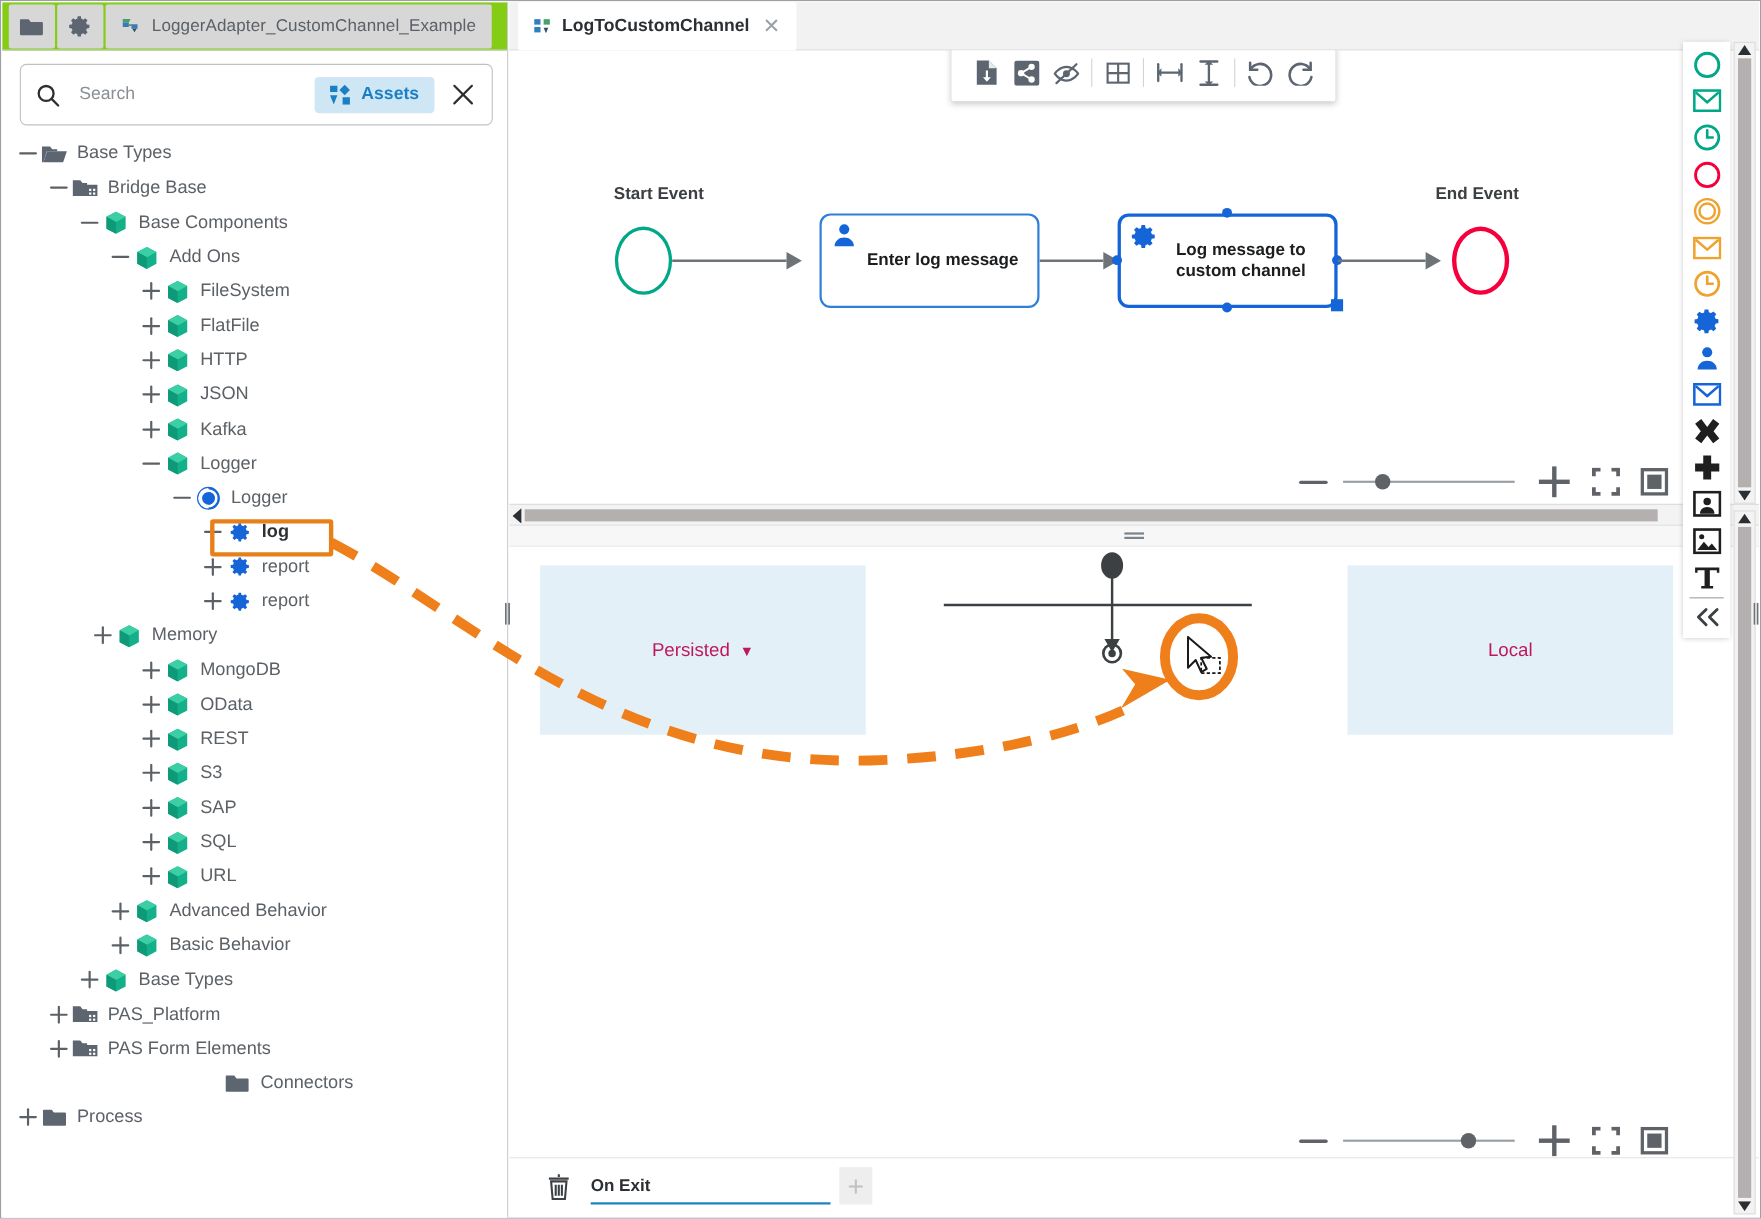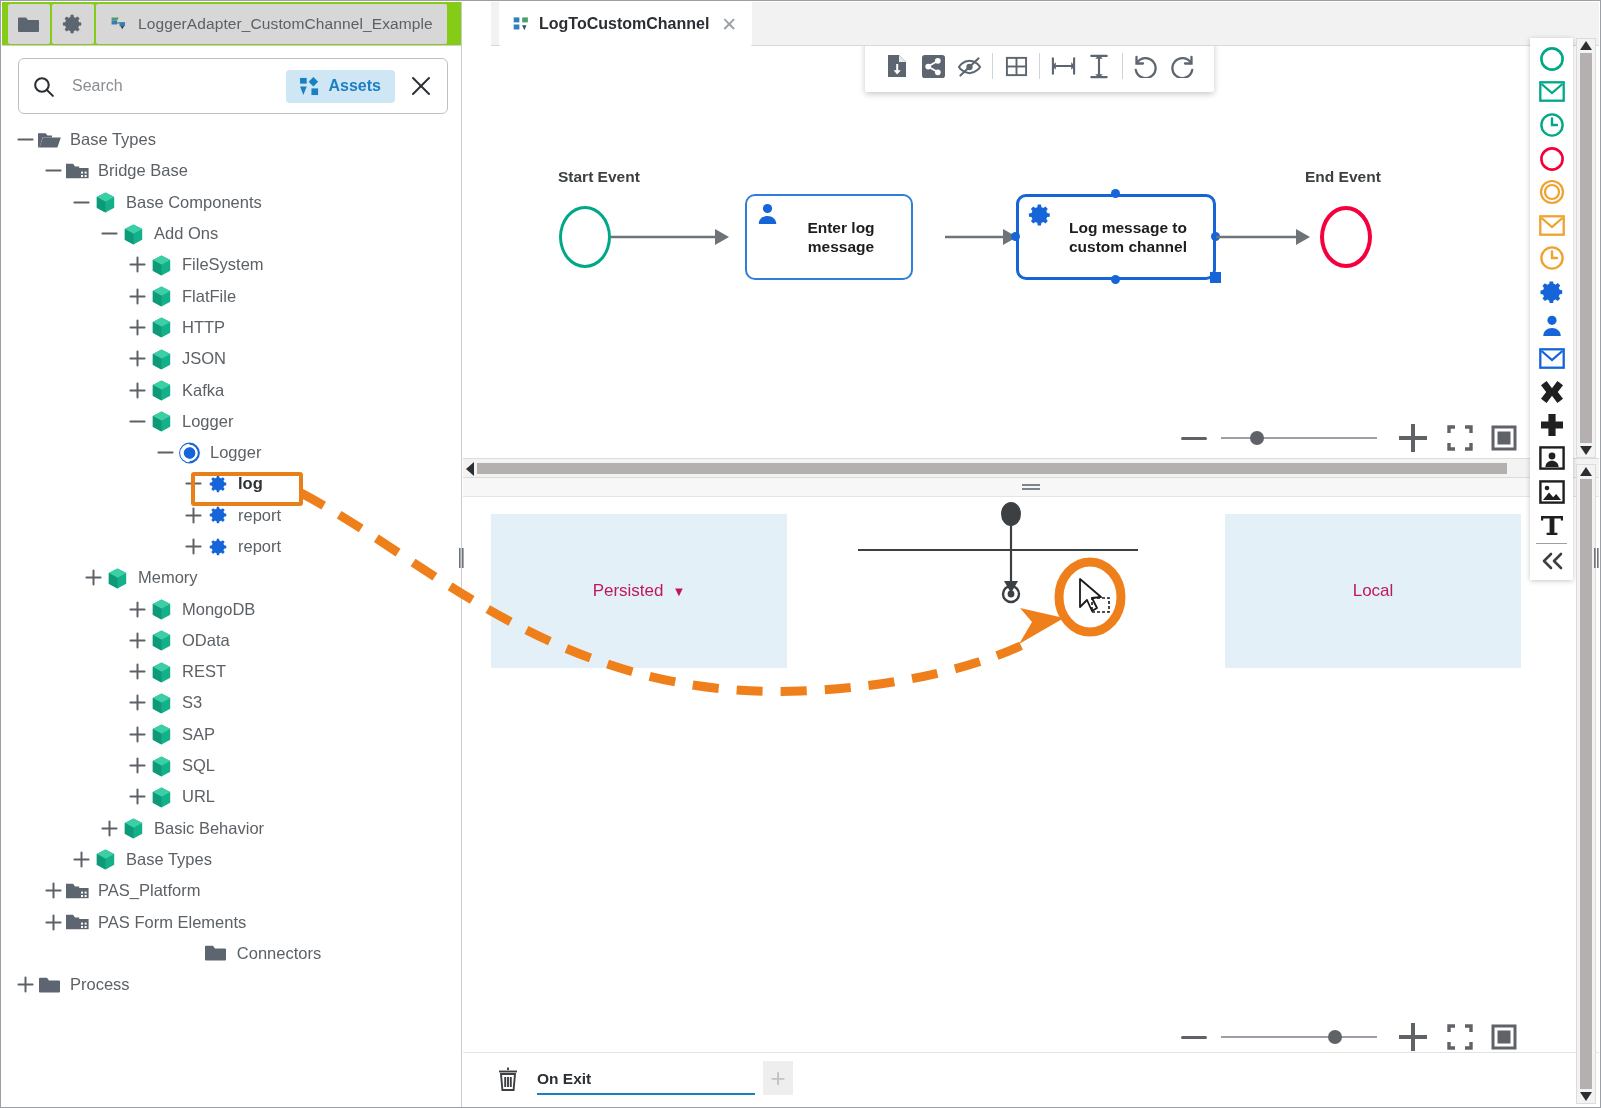--- a/index.html
+++ b/index.html
@@ -47,21 +47,21 @@
   
   #log-highlight{position:absolute;left:189px;top:470px;width:112px;height:34px;
                  border:4px solid #e8801a;border-radius:3px;box-sizing:border-box;
                  pointer-events:none;}
 
   
   #right-pane{position:absolute;left:462px;top:1px;right:1px;bottom:1px;background:#fff;}
 
   
   #edtabs{position:absolute;left:0;top:0;right:0;height:44px;background:#f2f2f2;
-          border-bottom:1px solid #d9d9d9;box-sizing:border-box;margin-left:28px;}
+          border-bottom:1px solid #d9d9d9;box-sizing:border-box;}
   #edtab{position:absolute;left:8px;top:0;height:44px;background:#fff;border-radius:2px;
          display:flex;align-items:center;gap:9px;padding:0 12px 0 14px;box-sizing:border-box;}
   #edtab .lbl{font-size:16px;font-weight:bold;color:#2b2f33;white-space:nowrap;}
   #edtab-close{color:#9aa0a6;font-size:19px;line-height:1;padding:2px 3px;}
 
   
   #canvas-top{position:absolute;left:0;top:44px;right:0;height:412px;background:#fff;overflow:hidden;}
   #diagram-toolbar{position:absolute;left:402px;top:-6px;height:52px;background:#fff;
                    box-shadow:0 2px 6px rgba(0,0,0,.22);border-radius:2px;
                    display:flex;align-items:center;gap:0px;padding:0 14px;box-sizing:border-box;}
@@ -545,20 +545,36 @@
               <line x1="9" y1="1.5" x2="9" y2="16.5"></line>
             </svg>
           </span>
           <span class="nodeicon">
             <svg width="23" height="22" viewBox="0 0 24 24">
               <path d="M12 1.6l9.5 5v11.8L12 23.4 2.5 18.4V6.6z" fill="#14b08a"></path>
               <path d="M12 1.6l9.5 5L12 11.8 2.5 6.6z" fill="#3ccfa6"></path>
               <path d="M12 11.8v11.6L2.5 18.4V6.6z" fill="#0e9a78"></path>
             </svg>
           </span>
+          <span class="nodelabel">Advanced Behavior</span>
+        </div>
+        <div class="row" style="padding-left: 96px;">
+          <span class="toggle">
+            <svg width="17" height="17" viewBox="0 0 18 18" stroke="#5c6166" stroke-width="2.1" stroke-linecap="round">
+              <line x1="1.5" y1="9" x2="16.5" y2="9"></line>
+              <line x1="9" y1="1.5" x2="9" y2="16.5"></line>
+            </svg>
+          </span>
+          <span class="nodeicon">
+            <svg width="23" height="22" viewBox="0 0 24 24">
+              <path d="M12 1.6l9.5 5v11.8L12 23.4 2.5 18.4V6.6z" fill="#14b08a"></path>
+              <path d="M12 1.6l9.5 5L12 11.8 2.5 6.6z" fill="#3ccfa6"></path>
+              <path d="M12 11.8v11.6L2.5 18.4V6.6z" fill="#0e9a78"></path>
+            </svg>
+          </span>
           <span class="nodelabel">Basic Behavior</span>
         </div>
         <div class="row" style="padding-left: 68px;">
           <span class="toggle">
             <svg width="17" height="17" viewBox="0 0 18 18" stroke="#5c6166" stroke-width="2.1" stroke-linecap="round">
               <line x1="1.5" y1="9" x2="16.5" y2="9"></line>
               <line x1="9" y1="1.5" x2="9" y2="16.5"></line>
             </svg>
           </span>
           <span class="nodeicon">
@@ -719,21 +735,21 @@
       </div>
 
       <span class="ev-label" style="left:95px;top:122px;">Start Event</span>
       <div class="bpmn-circle" style="left:96px;top:160px;width:52px;height:62px;border:3px solid #00a887;"></div>
 
       <svg style="position:absolute;left:148px;top:176px;" width="120" height="30">
         <line x1="0" y1="15" x2="104" y2="15" stroke="#6e7377" stroke-width="2.4"></line>
         <path d="M104 7l14 8-14 8z" fill="#6e7377"></path>
       </svg>
 
-      <div class="bpmn-task" style="left:282px;top:148px;width:168px;height:86px;border:2.6px solid #2f7fd8;">
+      <div class="bpmn-task" style="left:282px;top:148px;width:200px;height:86px;border:2.6px solid #2f7fd8;">
         <span class="task-icon">
           <svg width="25" height="25" viewBox="0 0 24 24" fill="#1565d8">
             <circle cx="12" cy="7.2" r="4.4"></circle>
               <path d="M3.6 22c0-4.6 3.8-7.6 8.4-7.6s8.4 3 8.4 7.6z"></path>
           </svg>
         </span>
         <span style="padding:0 10px 0 34px;">Enter log message</span>
       </div>
 
       <svg style="position:absolute;left:482px;top:176px;" width="90" height="30">

